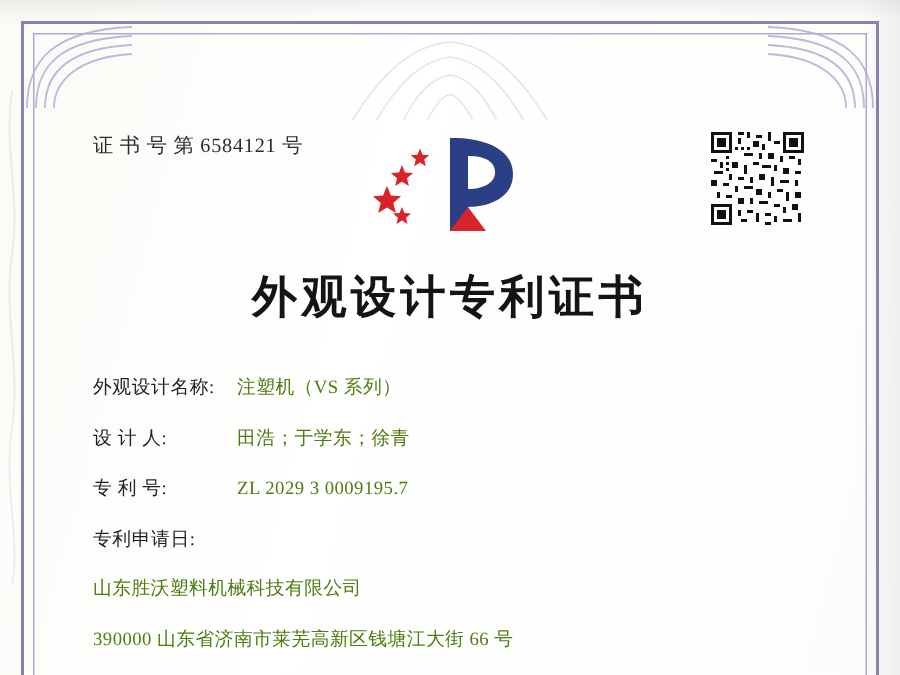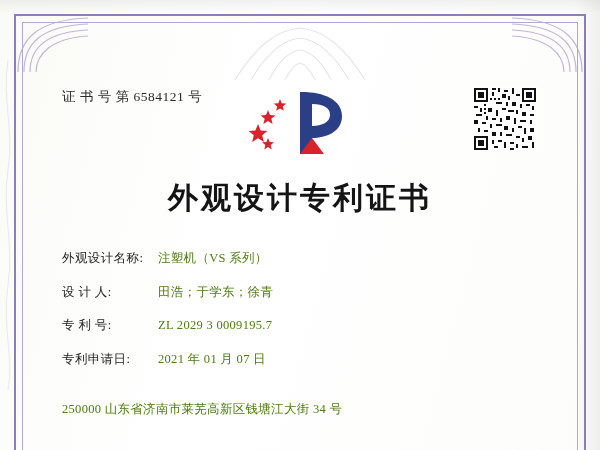--- a/index.html
+++ b/index.html
@@ -316,24 +316,24 @@
     <div class="field-row">
       <span class="field-label">设  计  人:</span>
       <span class="field-value">田浩；于学东；徐青</span>
     </div>
     <div class="field-row">
       <span class="field-label">专  利  号:</span>
       <span class="field-value">ZL 2029 3 0009195.7</span>
     </div>
     <div class="field-row">
       <span class="field-label">专利申请日:</span>
-      <span class="field-value">2021 年 01 月 07 日</span>
-    </div>
-    <div class="field-row">
-    </div>
-    <div class="field-row">
-      <span class="field-value">250000  山东省济南市莱芜高新区钱塘江大街 34 号</span>
+    </div>
+    <div class="field-row">
+      <span class="field-value">山东胜沃塑料机械科技有限公司</span>
+    </div>
+    <div class="field-row">
+      <span class="field-value">390000  山东省济南市莱芜高新区钱塘江大街 66 号</span>
     </div>
   </div>
 
   <div class="scan-shade"></div>
   <div class="scan-shade-top"></div>
 </div>
 
 </body></html>

